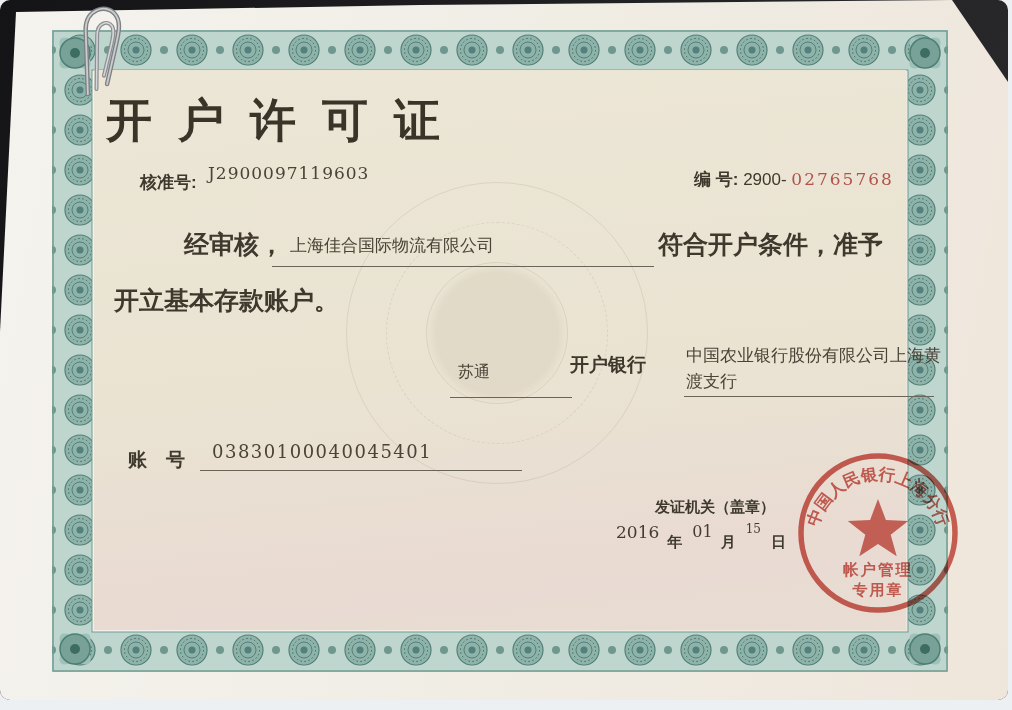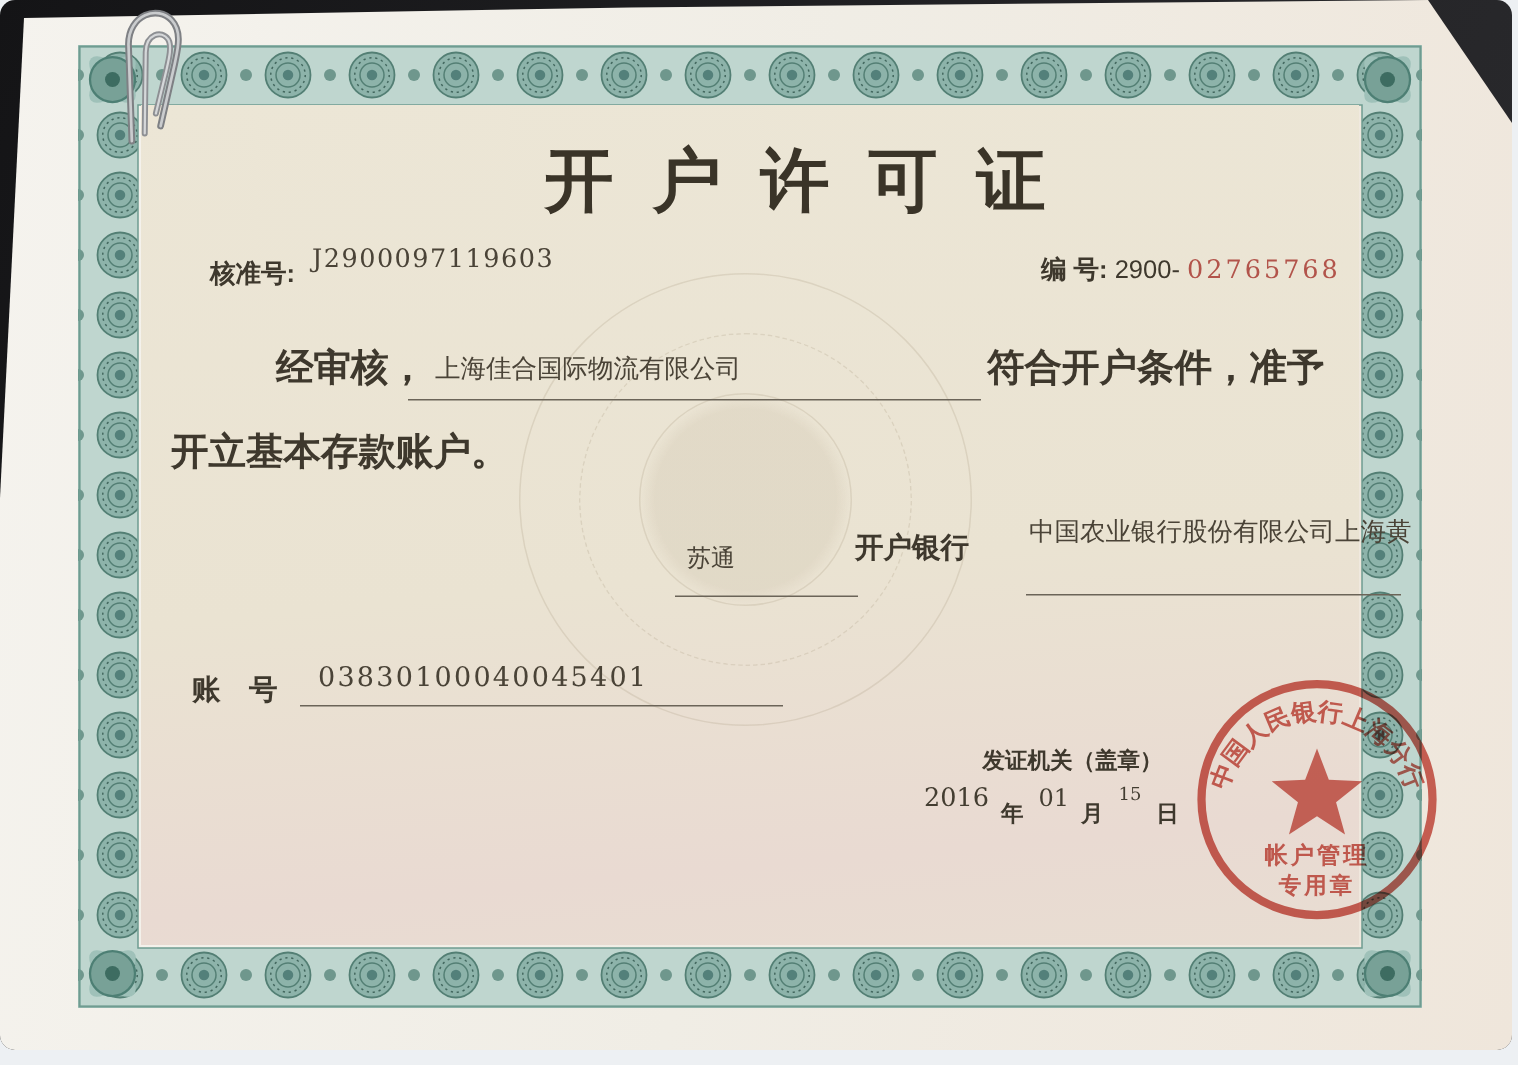--- a/index.html
+++ b/index.html
@@ -27,21 +27,21 @@
   .watermark{position:absolute;left:332px;top:168px;width:330px;height:330px;border-radius:50%;
     background:radial-gradient(circle,rgba(188,174,150,.25) 0 26%,rgba(188,174,150,0) 30%);
     opacity:.7;}
   .wm-ring{position:absolute;border:1px solid rgba(170,156,130,.35);border-radius:50%;}
   .wm-r1{left:14px;top:14px;width:300px;height:300px;}
   .wm-r2{left:54px;top:54px;width:220px;height:220px;border-style:dashed;}
   .wm-r3{left:94px;top:94px;width:140px;height:140px;}
   .txt{position:absolute;color:#3e382d;white-space:nowrap;}
   .bold{font-weight:bold;}
   .serif{font-family:"DejaVu Serif", serif;color:#4a4337;}
-  .title{left:80px;top:90px;width:900px;text-align:center;
+  .title{left:80px;top:90px;width:900px;
     font-family:"DejaVu Serif", serif;font-weight:bold;font-size:46px;
     letter-spacing:26px;text-indent:26px;color:#3a3428;}
   .underline{position:absolute;border-bottom:1.5px solid #6b6458;height:0;}
   .red{color:#b2544b;}
   .stamp-svg{position:absolute;left:792px;top:447px;mix-blend-mode:multiply;opacity:.92;}
   .clip-svg{position:absolute;left:68px;top:-4px;}
   .date-row{position:absolute;left:616px;top:522px;display:flex;align-items:flex-start;}
   .date-num{font-family:"DejaVu Serif", serif;font-size:17px;color:#433d31;}
   .date-char{font-weight:bold;font-size:15px;color:#3e382d;margin-top:11px;}
   .bankline{display:block;line-height:26px;}
@@ -124,20 +124,21 @@
     <div class="underline" style="left:272px;top:266px;width:382px;"></div>
     <div class="txt bold" style="left:658px;top:228px;font-size:25px;">符合开户条件，准予</div>
     <div class="txt bold" style="left:114px;top:284px;font-size:25px;">开立基本存款账户。</div>
 
     <div class="txt serif" style="left:458px;top:362px;font-size:16px;">苏通</div>
     <div class="underline" style="left:450px;top:397px;width:122px;"></div>
 
     <div class="txt bold" style="left:570px;top:352px;font-size:19px;">开户银行</div>
     <div class="txt serif" style="left:686px;top:342px;font-size:17px;">
       <span class="bankline">中国农业银行股份有限公司上海黄</span>
+      <span class="bankline">渡支行</span>
     </div>
     <div class="underline" style="left:684px;top:396px;width:250px;"></div>
 
     <div class="txt bold" style="left:128px;top:447px;font-size:19px;">账　号</div>
     <div class="txt serif" style="left:212px;top:441px;font-size:18px;letter-spacing:1.5px;">03830100040045401</div>
     <div class="underline" style="left:200px;top:470px;width:322px;"></div>
 
     <div class="txt bold" style="left:655px;top:498px;font-size:15px;font-family:Liberation Mono, monospace;">发证机关（盖章）</div>
     <div class="date-row">
       <span class="date-num">2016</span>

